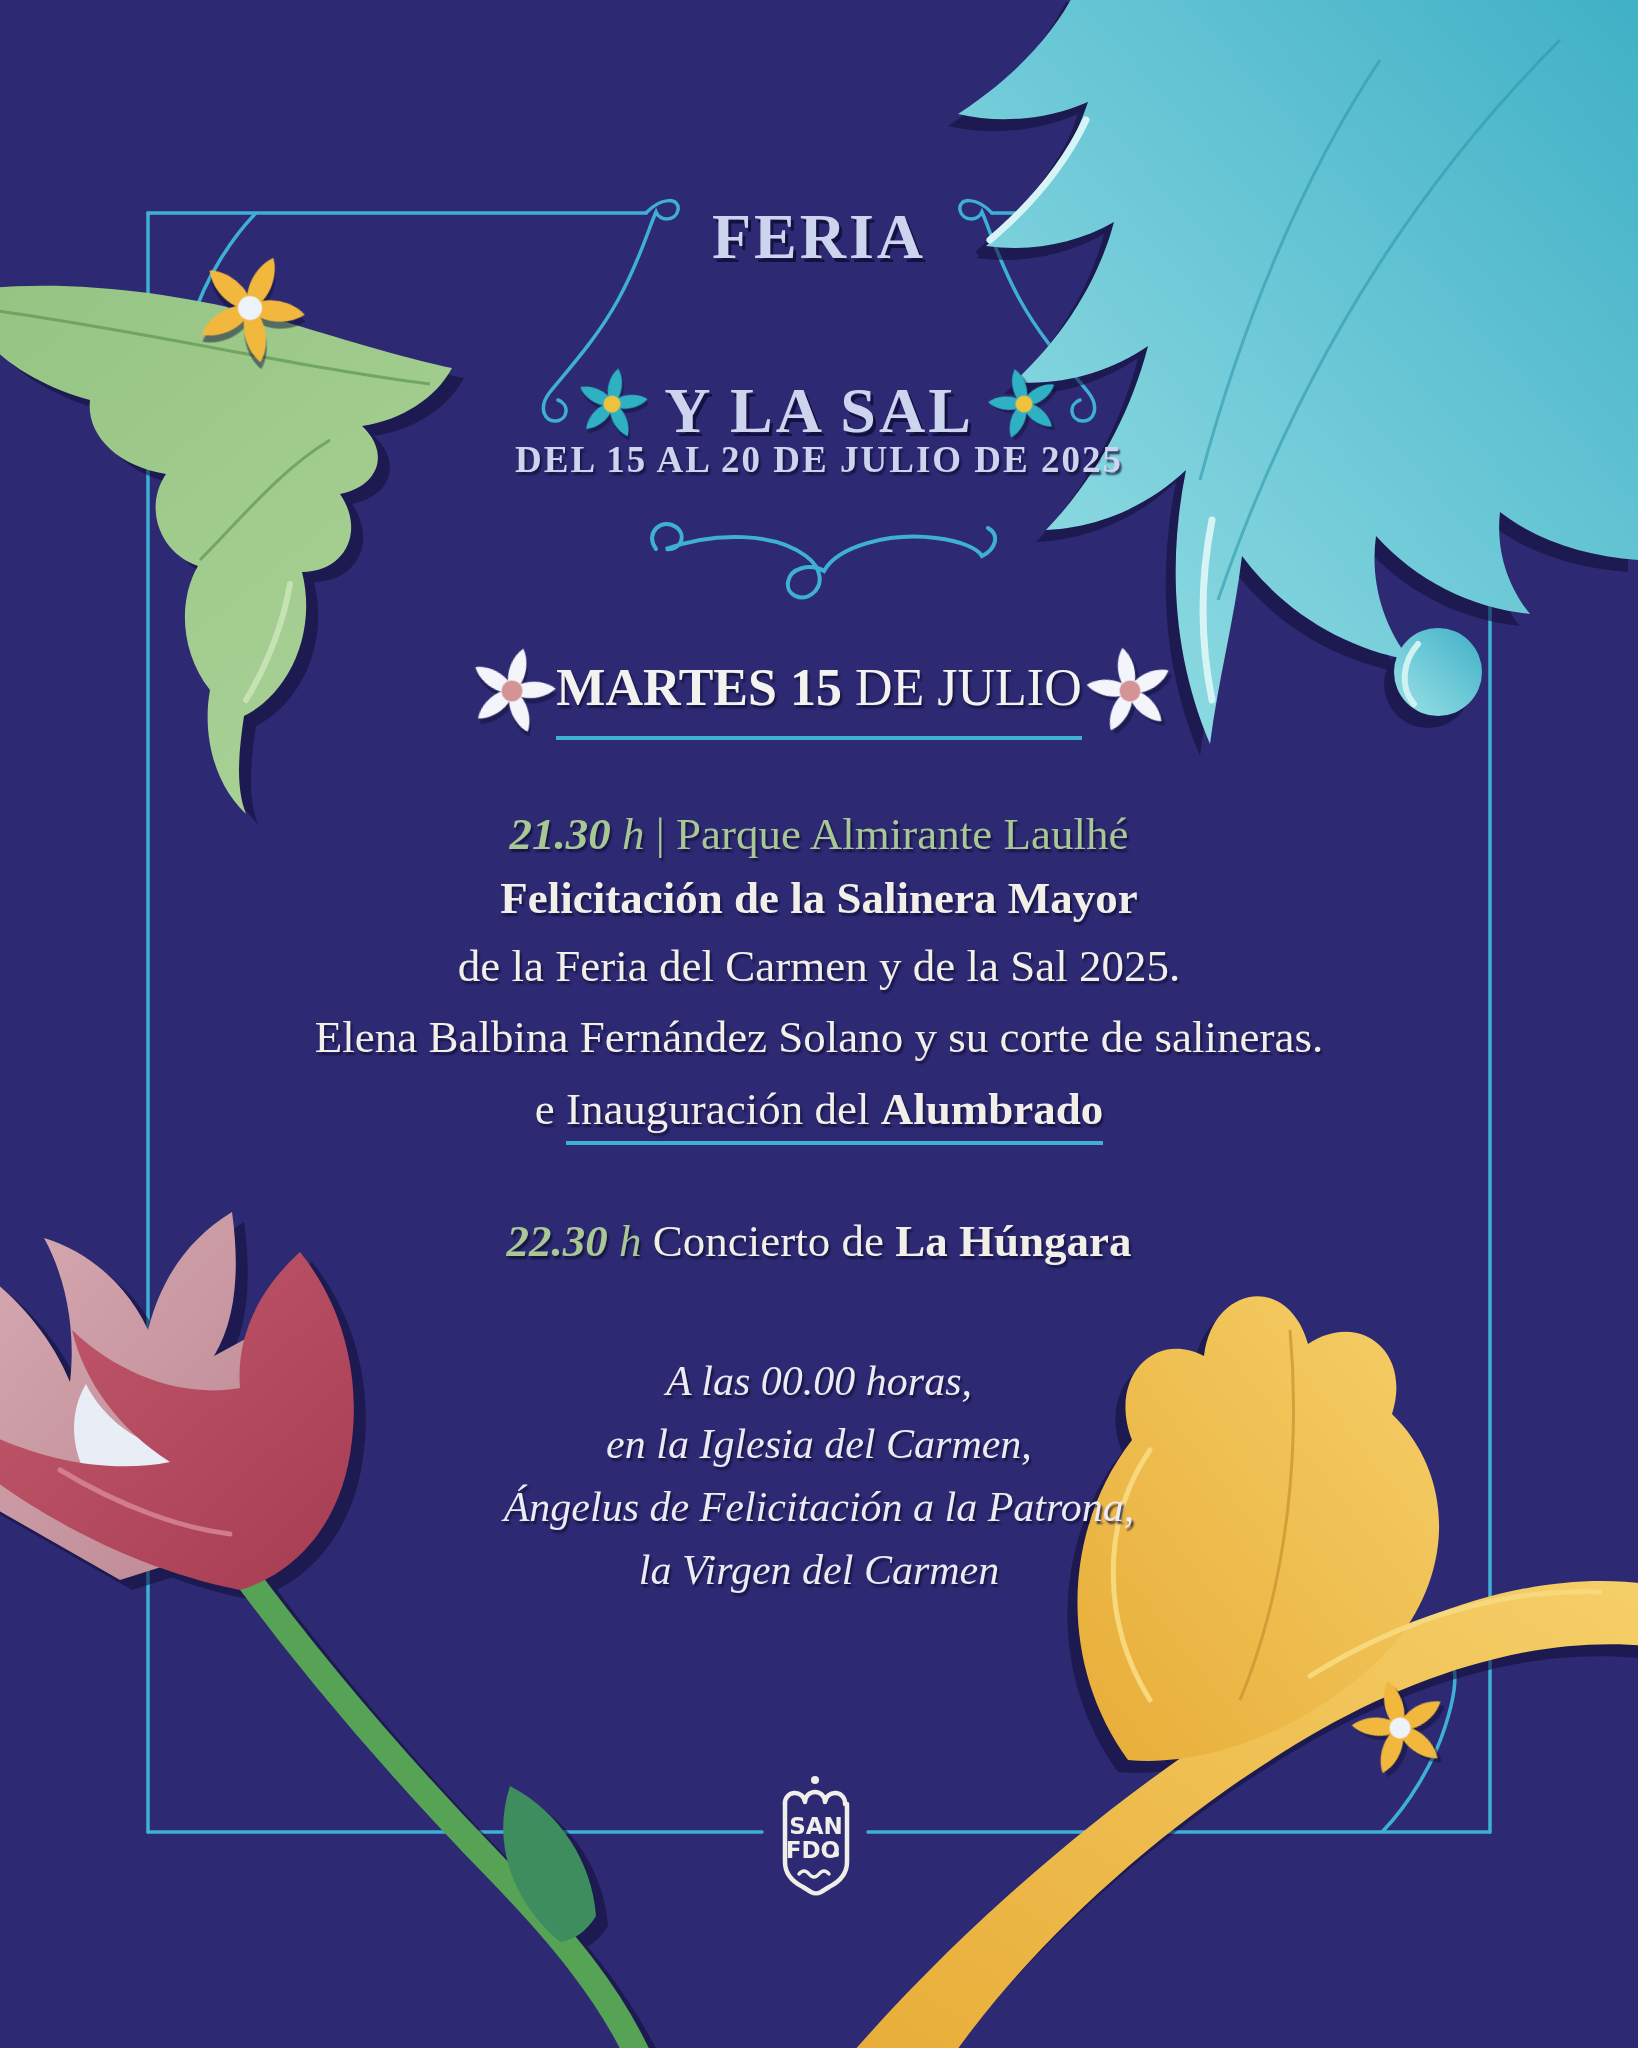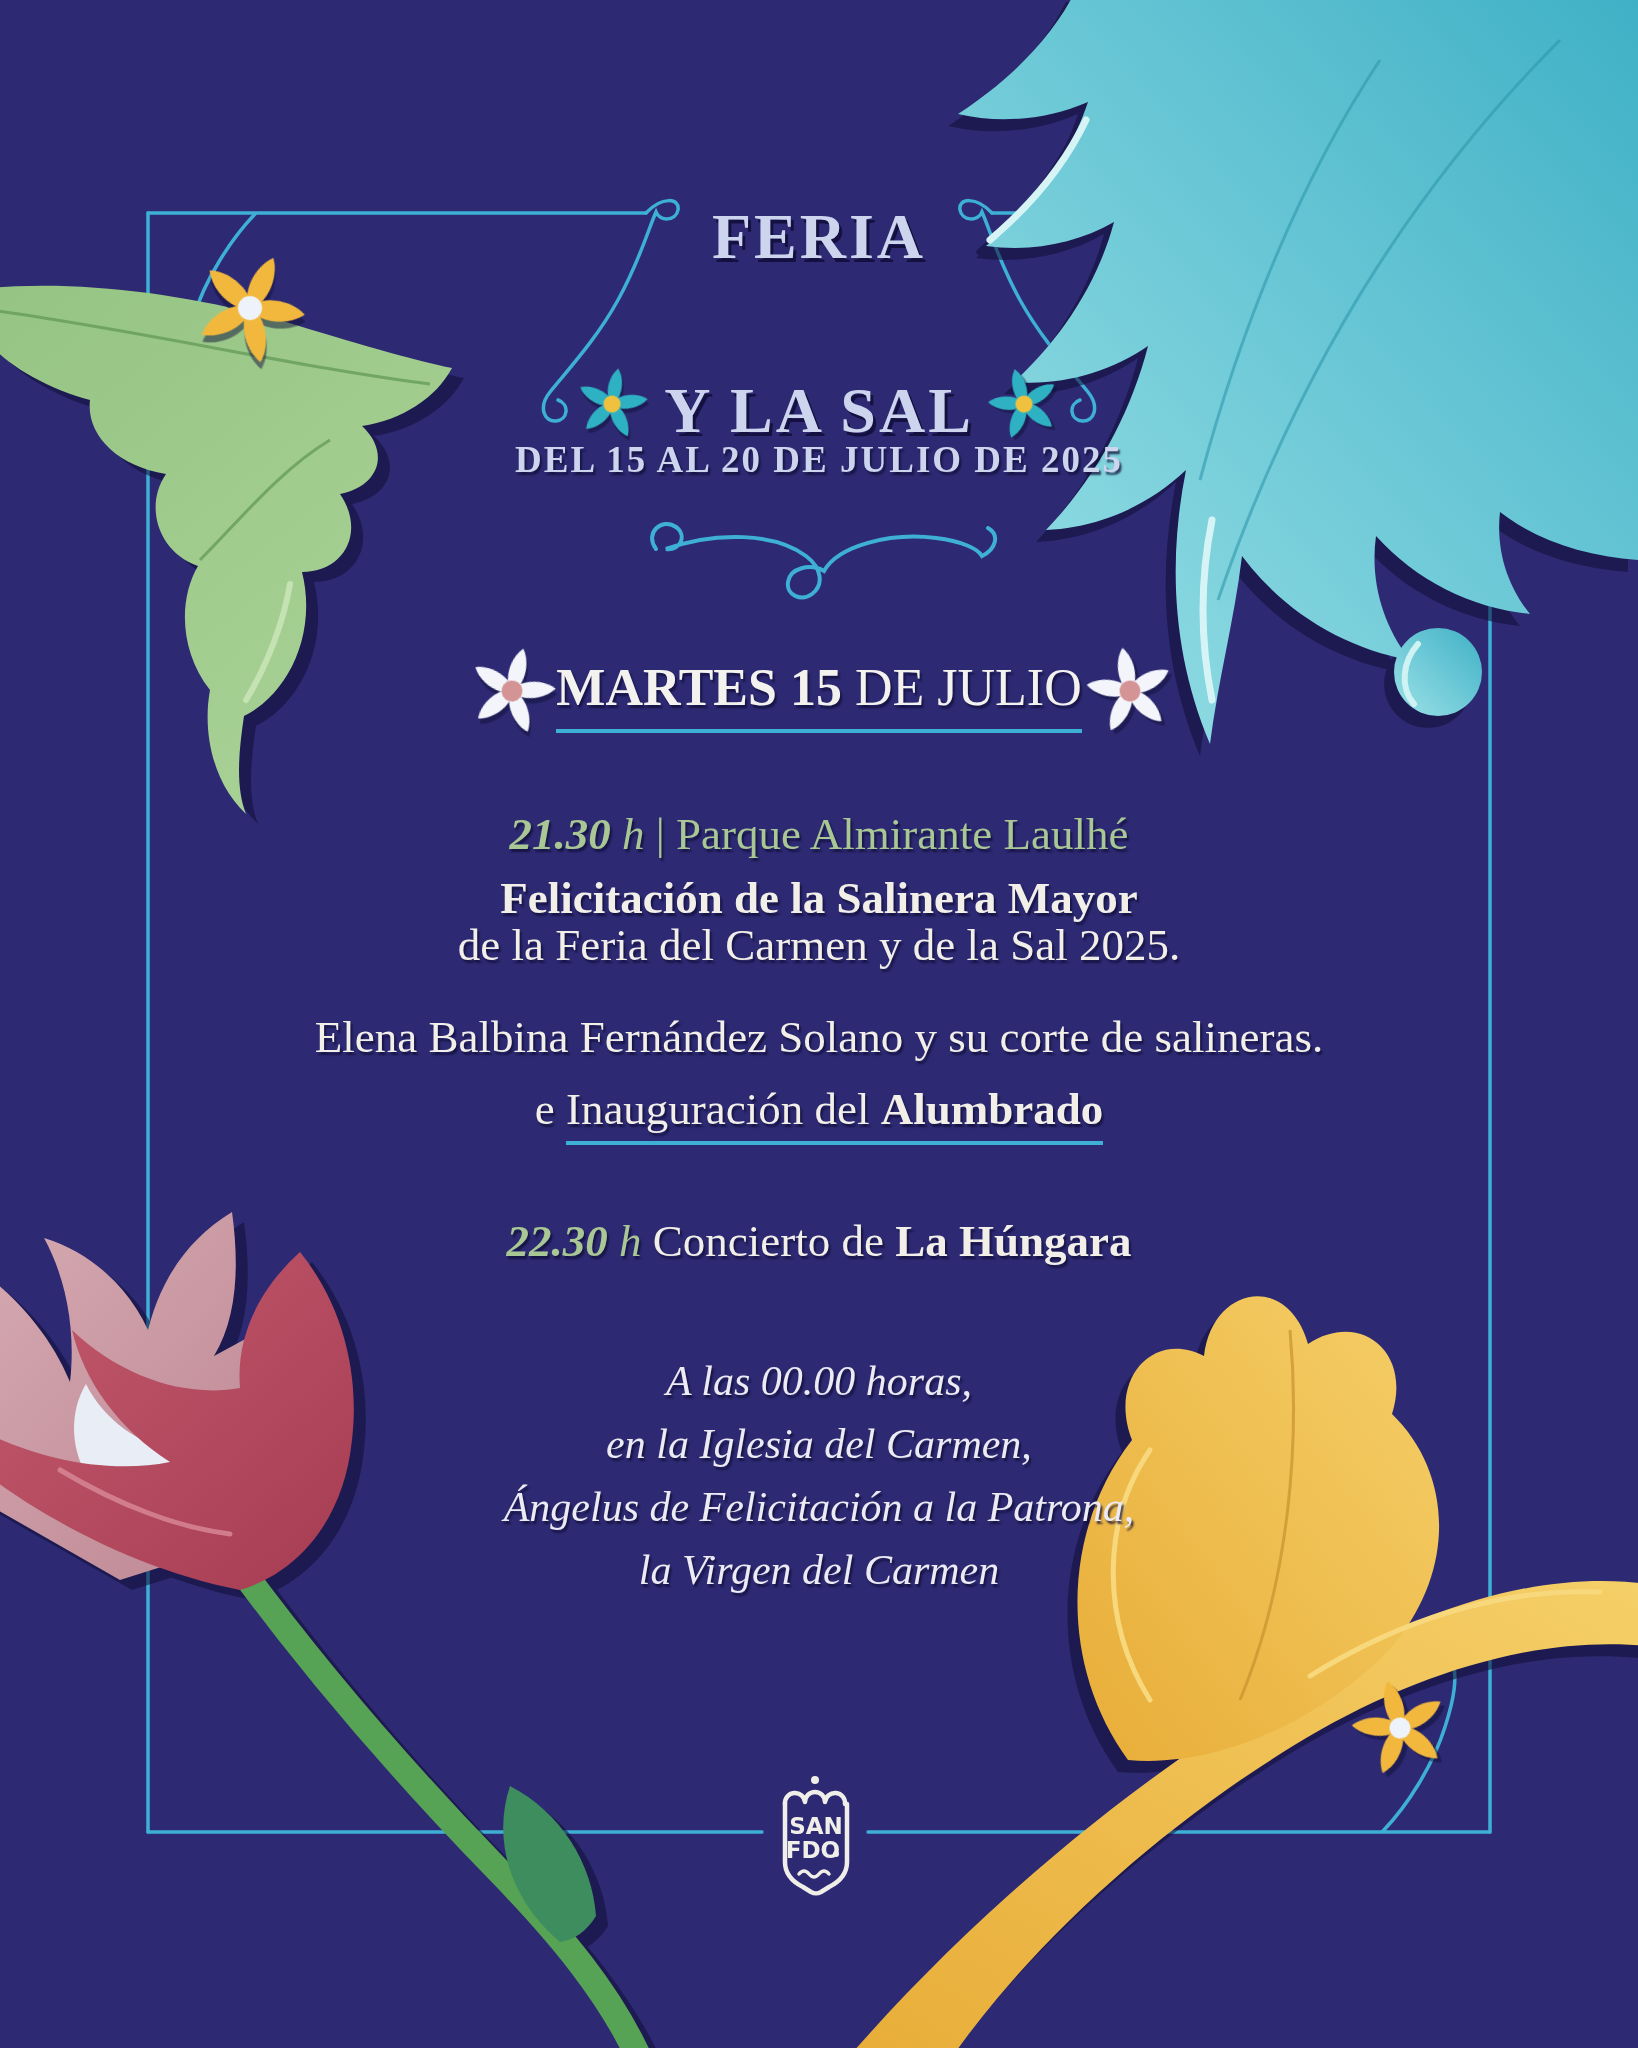--- a/index.html
+++ b/index.html
@@ -13,26 +13,26 @@
        text-shadow:2px 3px 2px rgba(16,13,55,.75);}
   .b{font-weight:bold;}
   .i{font-style:italic;}
   .t1{top:200px;font-size:64px;font-weight:bold;letter-spacing:3px;color:#ccd4ee;
       text-shadow:3px 4px 0 rgba(16,13,55,.85);}
   .t1b{top:298px;}
   .t3{top:374px;font-size:64px;font-weight:bold;letter-spacing:3px;color:#ccd4ee;
       text-shadow:3px 4px 0 rgba(16,13,55,.85);}
   .date{top:438px;font-size:37px;letter-spacing:2px;color:#ccd4ee;font-weight:bold;}
   .day{top:658px;font-size:52px;color:#f4f2ee;}
-  .day .underl{border-bottom:4px solid #3eb0d6;padding-bottom:13px;}
+  .day .underl{border-bottom:4px solid #3eb0d6;padding-bottom:20px;}
   .green, .greentx{color:#a9c795;}
   .evgreen{top:808px;font-size:45px;color:#a9c795;}
   .body{font-size:45px;}
   .proc{top:872px;}
-  .d1{top:919px;}
+  .d1{top:940px;}
   .d2{top:1011px;}
   .d3{top:1083px;}
   .underl2{border-bottom:4px solid #3eb0d6;padding-bottom:7px;}
   .e2{top:1215px;}
   .note{top:1350px;font-size:42px;font-style:italic;line-height:63px;color:#eceaf2;}
   .sh-dl{filter:drop-shadow(-10px 12px 0 rgba(16,13,55,.55));}
   .sh-dr{filter:drop-shadow(12px 10px 0 rgba(16,13,55,.55));}
   .sh-s{filter:drop-shadow(3px 5px 0 rgba(16,13,55,.5));}
 </style>
 </head>

